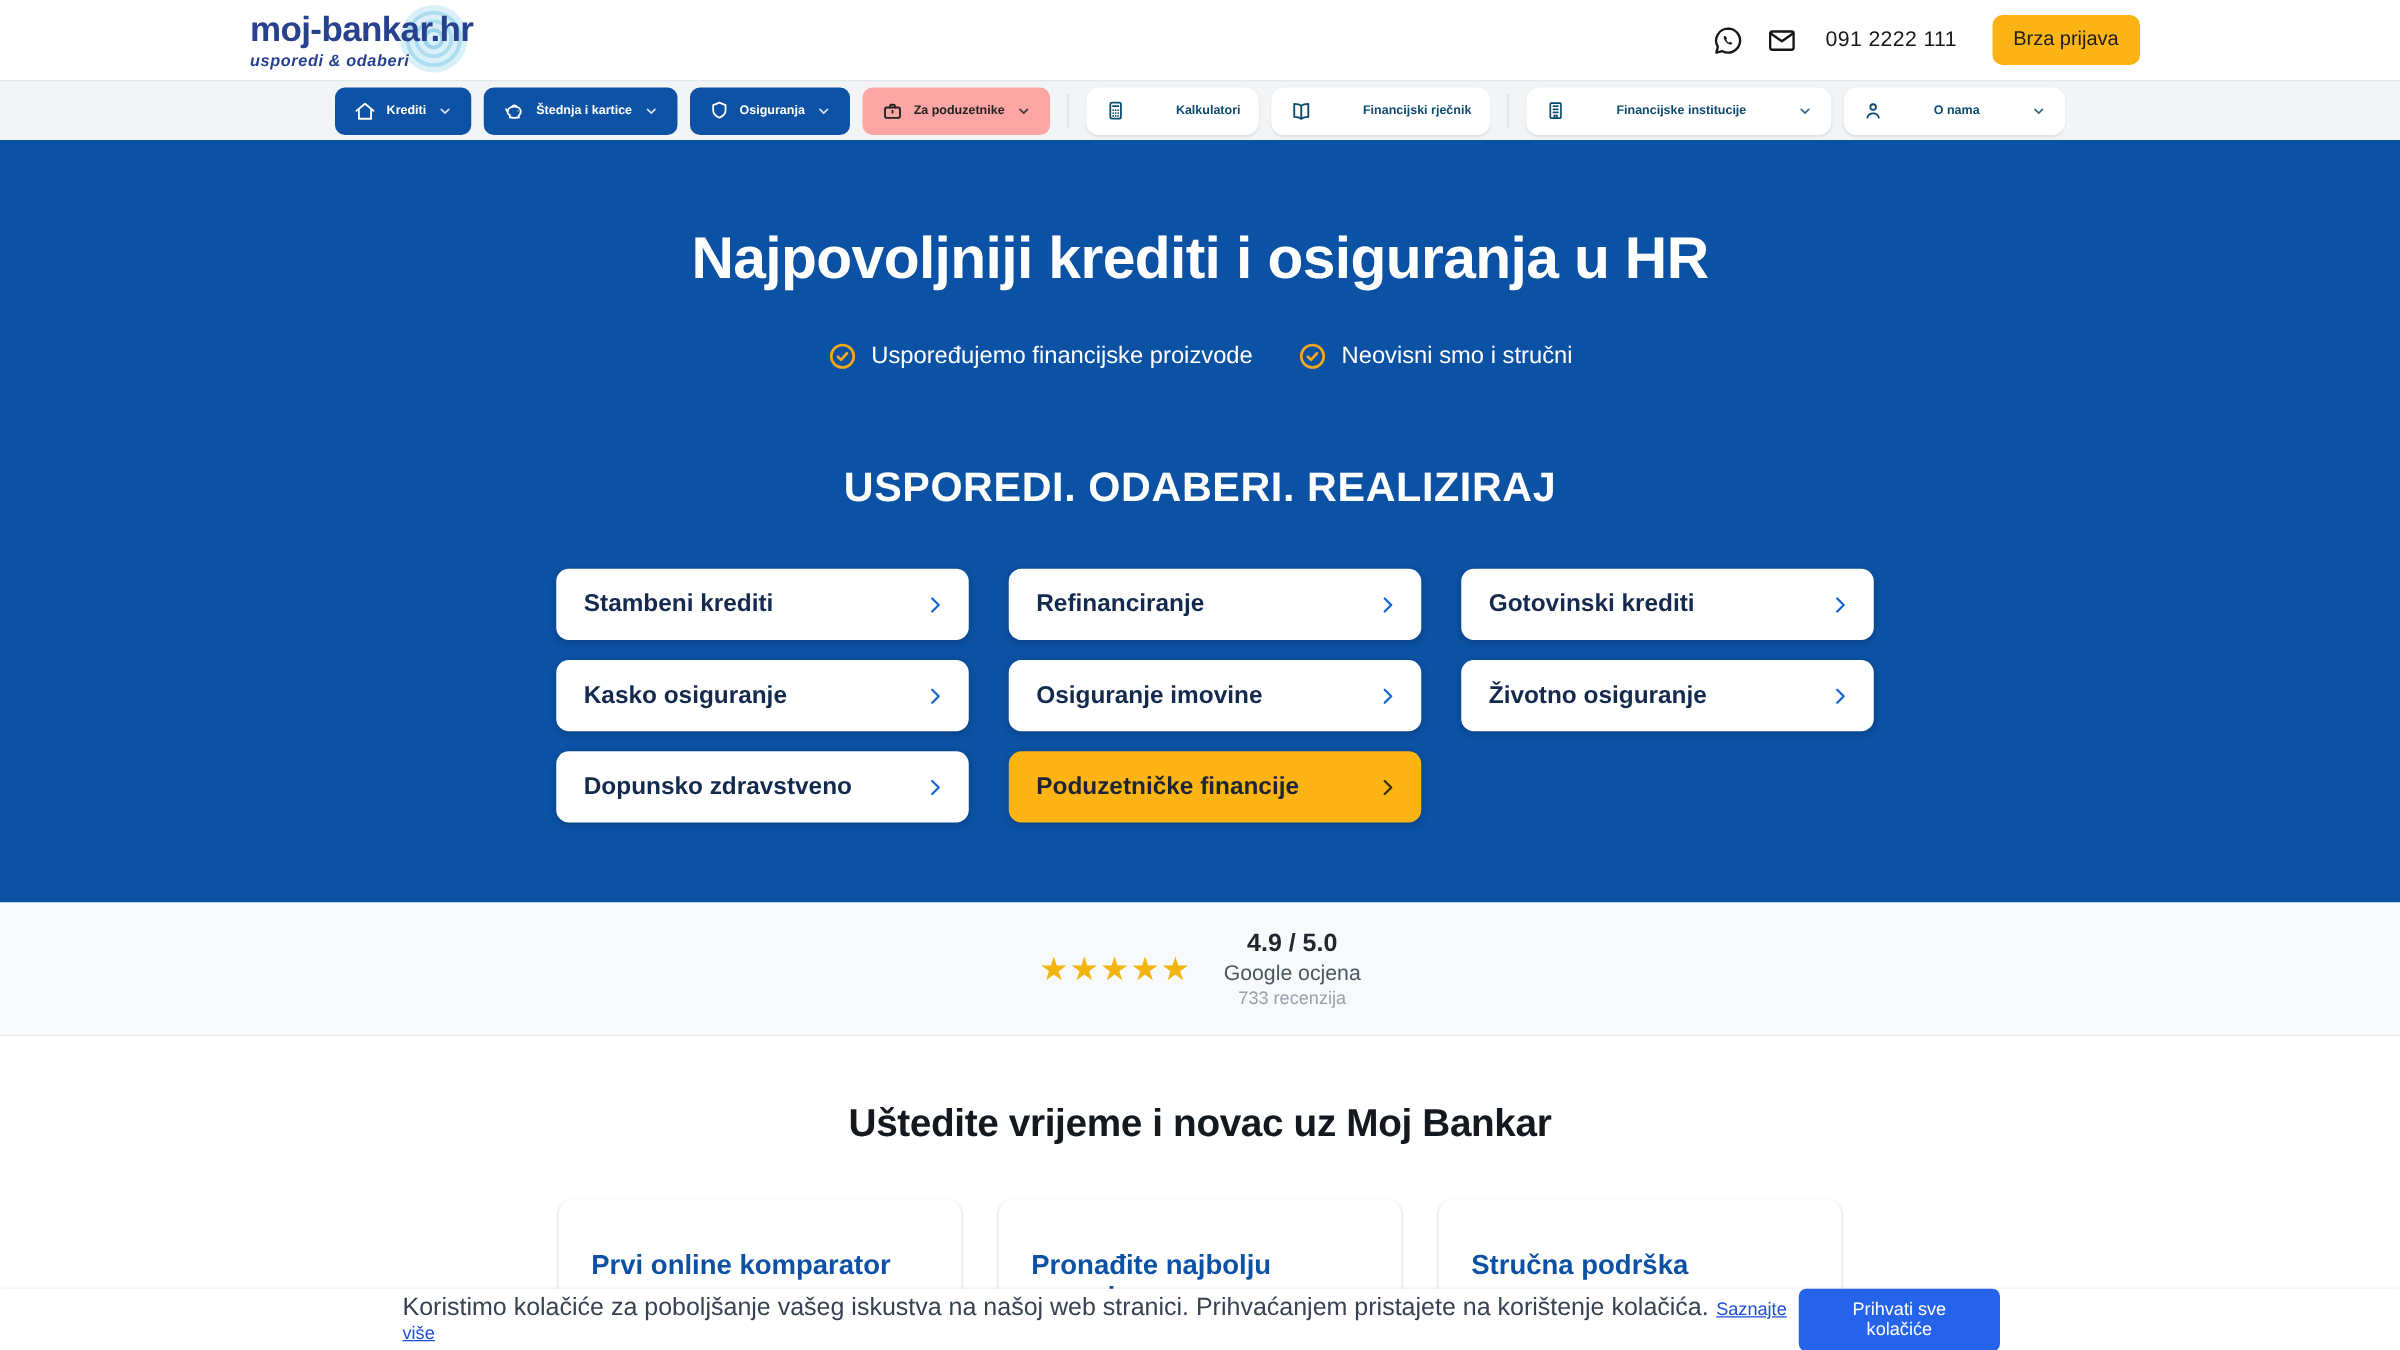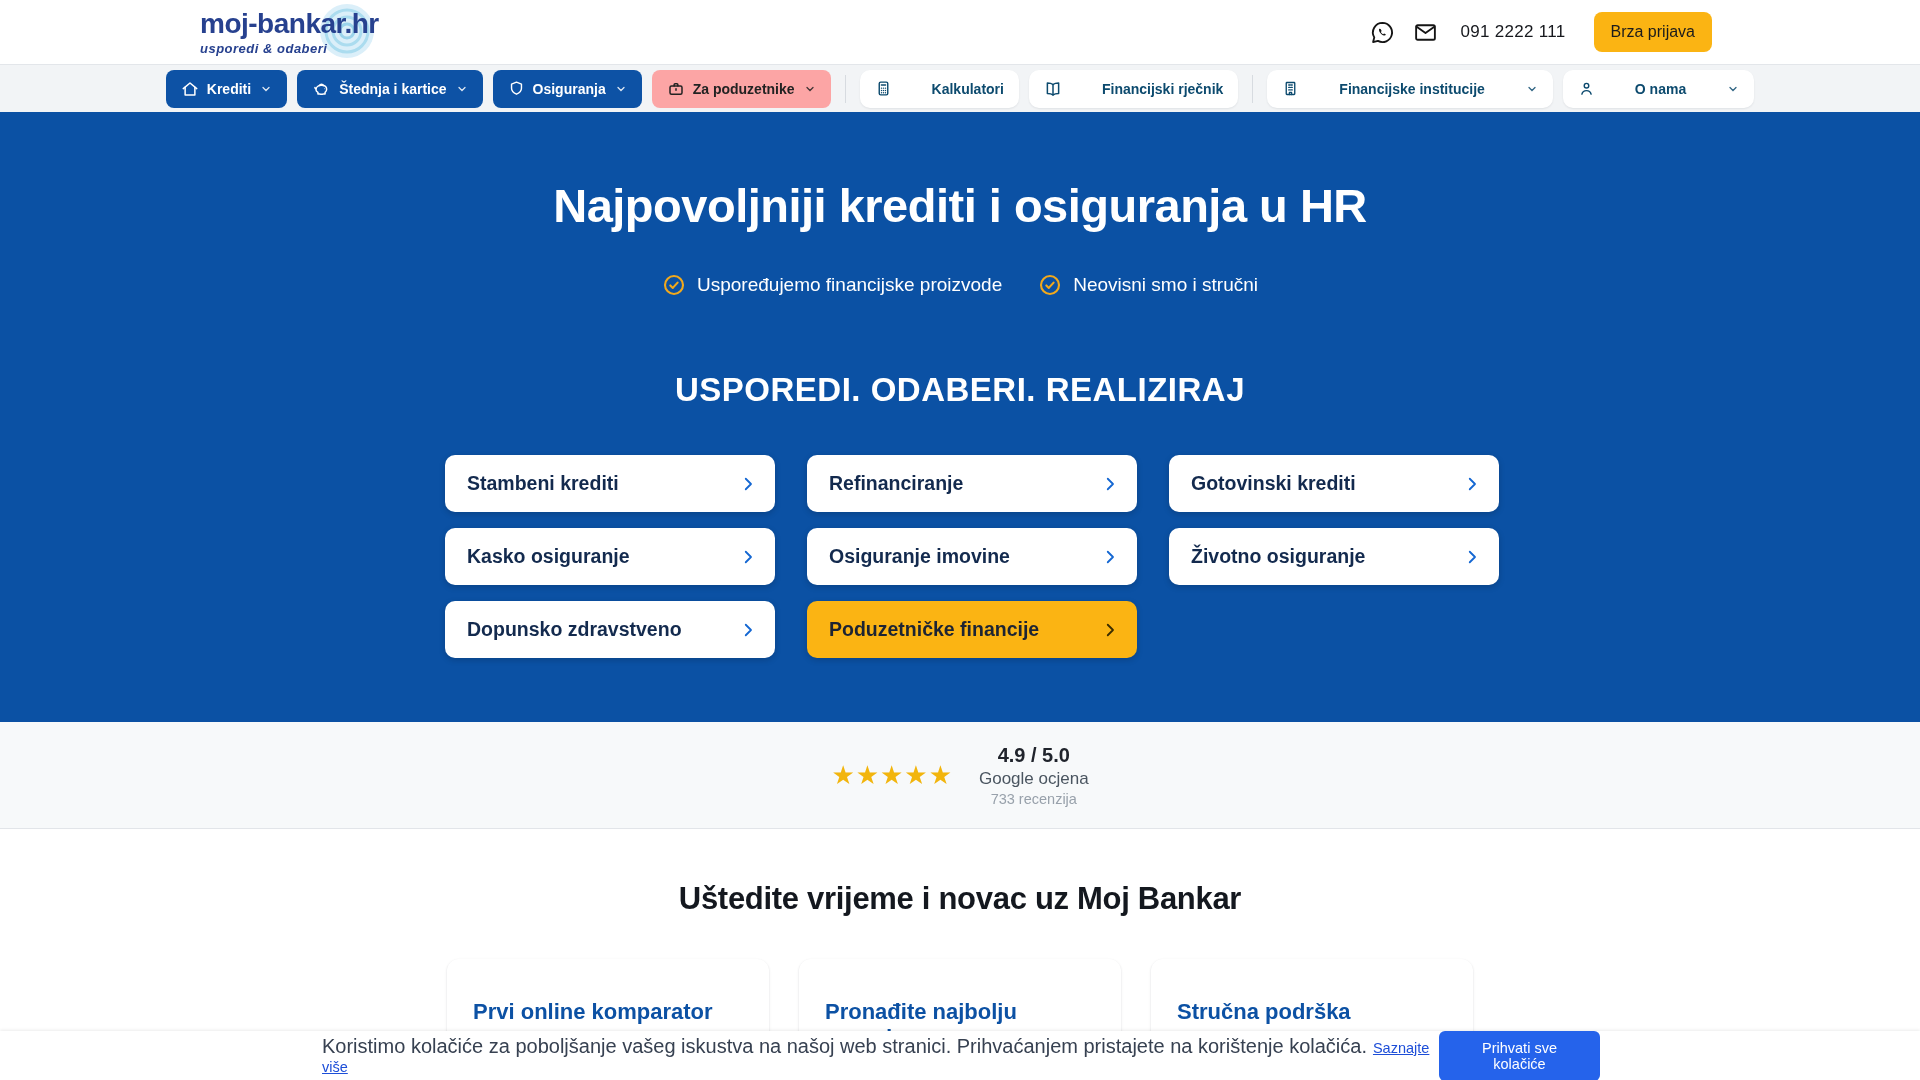--- a/index.html
+++ b/index.html
@@ -17,21 +17,21 @@
   .top-right { display:flex; align-items:center; gap:18px; }
   .contact-icon { display:flex; align-items:center; color:#151515; }
   .phone-number { font-size:17px; color:#16181d; margin-left:4px; letter-spacing:0.3px; }
   .btn-cta { margin-left:10px; background:#fbb413; color:#1c1c1c; border:none; border-radius:8px;
              padding:11px 17px; font-size:16px; font-weight:500; font-family:inherit; cursor:pointer; }
 
   
   .navstrip { height:48px; background:#f2f4f6; border-top:1px solid #e3e6ea;
               display:flex; align-items:center; justify-content:center; gap:10px; }
   .pill { display:flex; align-items:center; gap:8px; height:38px; padding:0 15px; border-radius:8px;
-          font-size:14px; font-weight:600; cursor:pointer; white-space:nowrap; border:none; font-family:inherit; }
+          font-size:10px; font-weight:600; cursor:pointer; white-space:nowrap; border:none; font-family:inherit; }
   .pill-blue { background:#0d52a5; color:#fff; }
   .pill-orange { background:#fca5a5; color:#222; }
   .pill-light { background:#fff; color:#0c4a6e; box-shadow:0 1px 2px rgba(16,24,40,.08); border-radius:10px;gap:40px; }
   .pill svg { flex:0 0 auto; }
   .chev { opacity:.85; margin-left:1px; }
   .nav-divider { width:1px; height:28px; background:#d7dbe0; margin:0 4px; }
 
   
   .hero { height:610px; background:#0b51a4; color:#fff; text-align:center; }
   .hero-title { padding-top:66px; font-size:47px; font-weight:700; letter-spacing:-0.5px; }

